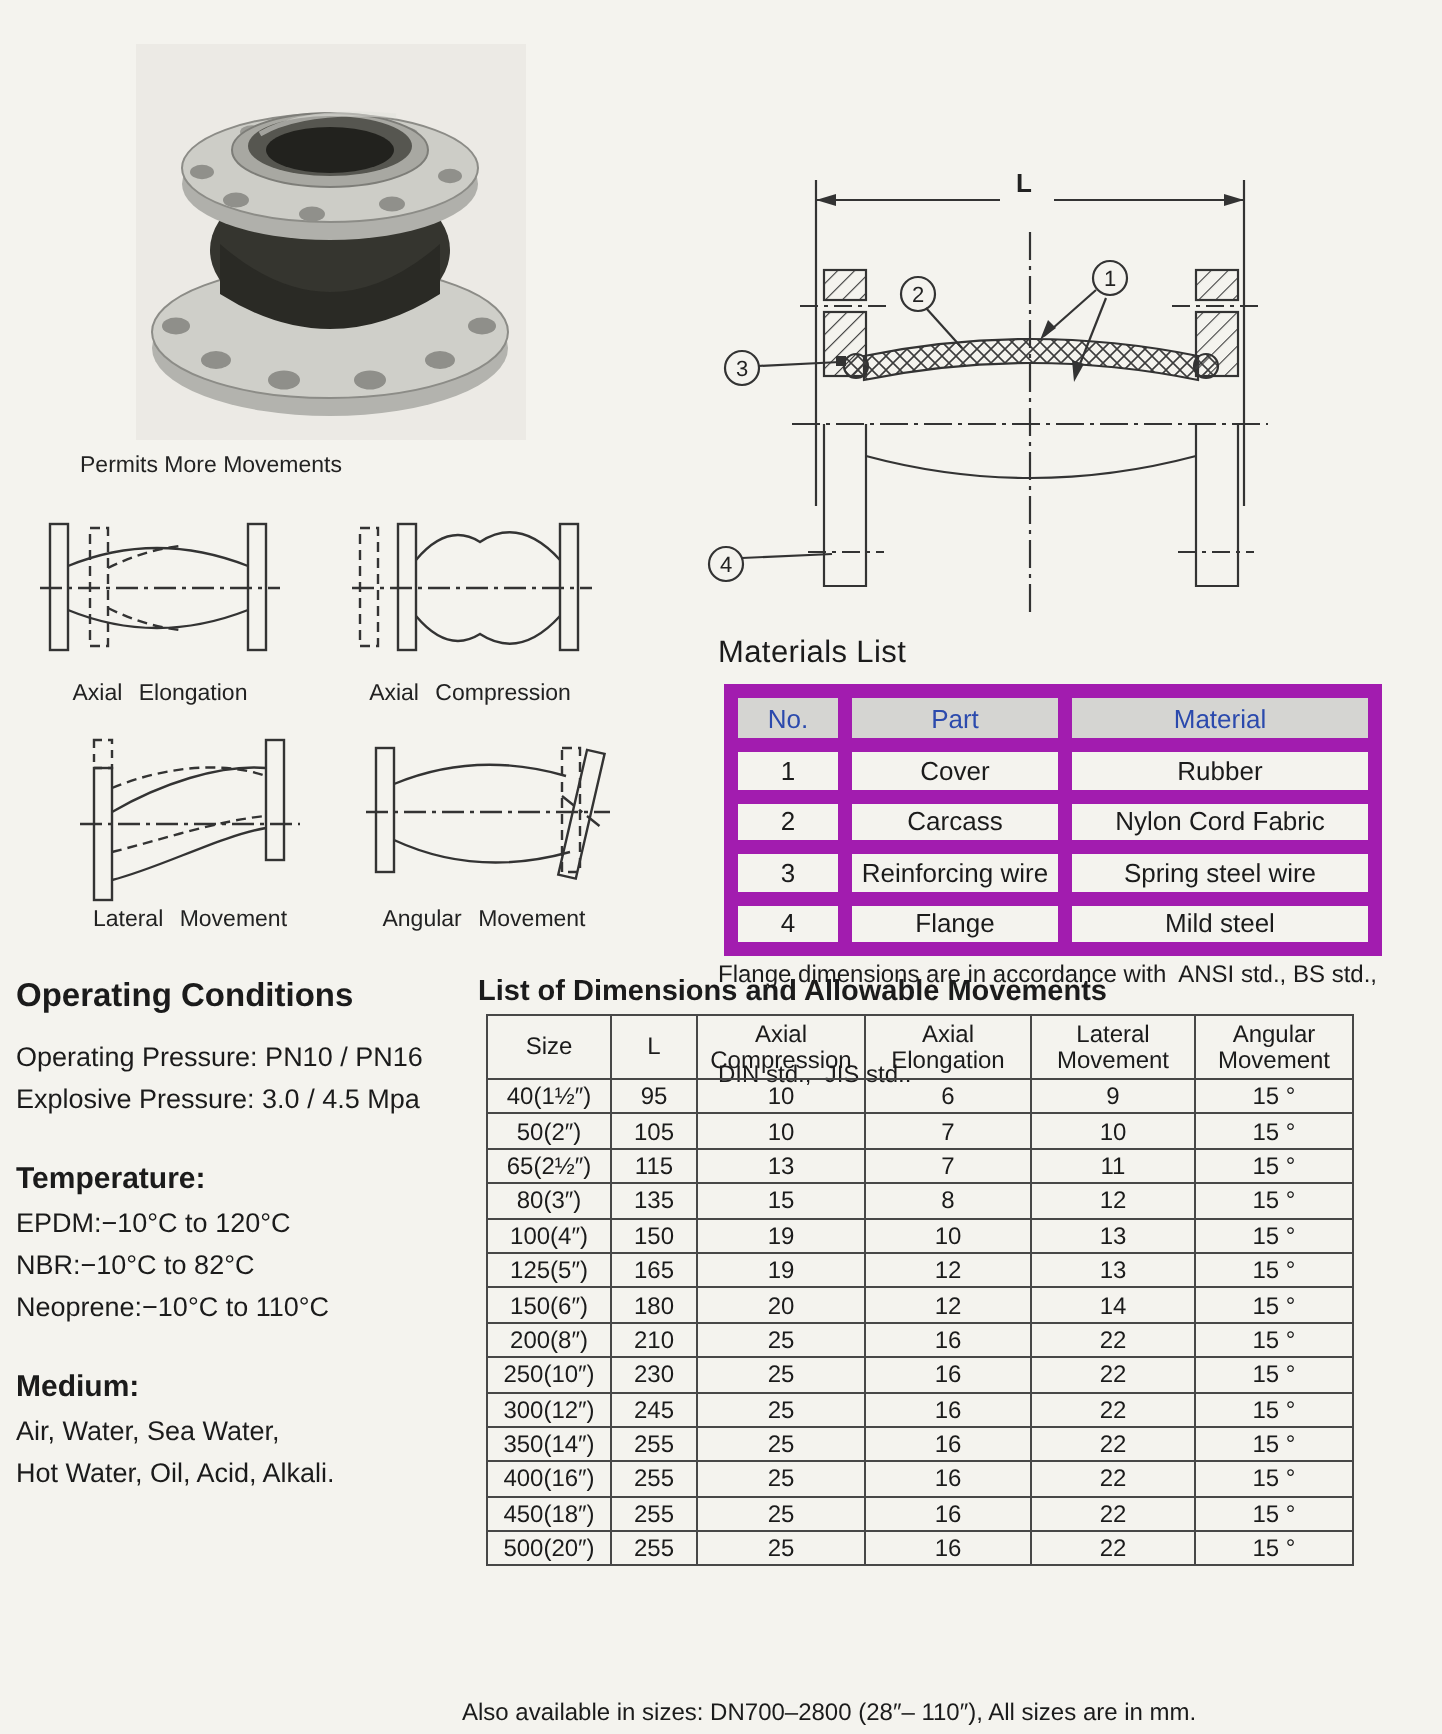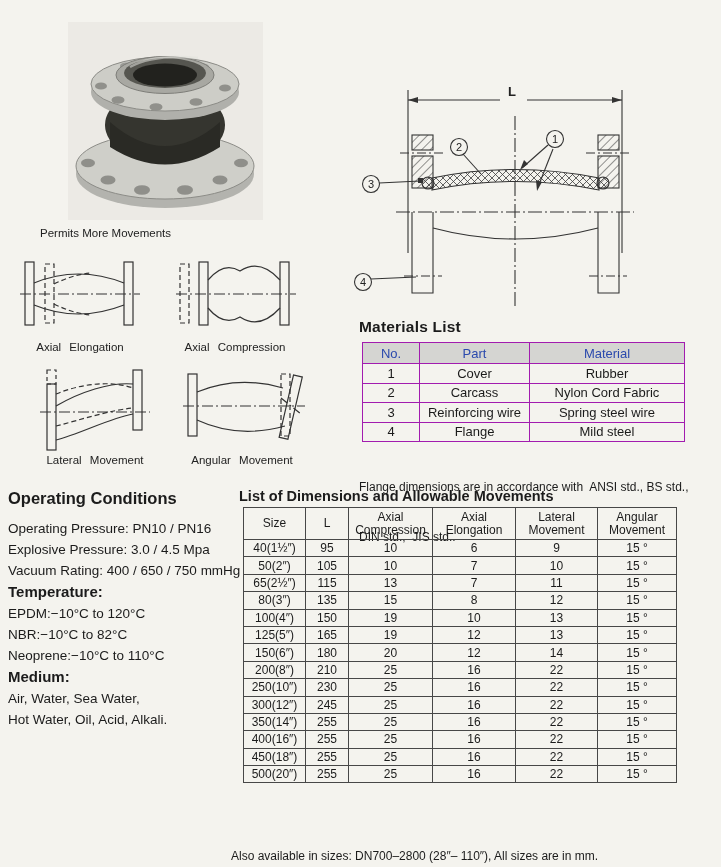--- a/index.html
+++ b/index.html
@@ -3,48 +3,48 @@
 <meta charset="utf-8">
 <style>
   html,body{margin:0;padding:0;}
   body{
     width:721px;height:867px;position:relative;overflow:hidden;
     background:#f4f3ee;color:#1b1b1b;
     font-family:"Liberation Sans", sans-serif;
   }
   .abs{position:absolute;}
   
-  .h-materials{left:359px;top:318px;font-size:15.5px;font-weight:bold;letter-spacing:.2px;}
+  .h-materials{left:359px;top:318px;font-size:15.5px;font-weight:normal;letter-spacing:.2px;}
   .h-operating{left:8px;top:489px;font-size:16.5px;font-weight:bold;}
   .h-dimensions{left:239px;top:488px;font-size:14.5px;font-weight:bold;}
   
   .photo{left:68px;top:22px;width:195px;height:198px;}
   .photo-caption{left:40px;top:227px;width:250px;text-align:left;font-size:11.5px;color:#222;}
   .d-ae{left:20px;top:256px;}
   .d-ac{left:176px;top:256px;}
   .d-lm{left:40px;top:368px;}
   .d-am{left:183px;top:368px;}
   .diag-caption{font-size:11.5px;color:#222;text-align:center;word-spacing:5px;}
   .c-ae{left:18px;top:341px;width:124px;}
   .c-ac{left:168px;top:341px;width:134px;}
   .c-lm{left:25px;top:454px;width:140px;}
   .c-am{left:172px;top:454px;width:140px;}
   
   .drawing{left:352px;top:66px;width:290px;height:245px;}
   .drawing svg text{font-family:"Liberation Sans",sans-serif;}
   
   .materials-table{left:362px;top:342px;border-collapse:collapse;table-layout:fixed;width:322px;font-size:13px;}
-  .materials-table th,.materials-table td{border:1px solid #a21caf;text-align:center;padding:0;}
+  .materials-table th,.materials-table td{border:7px solid #a21caf;text-align:center;padding:0;}
   .materials-table th{background:#d5d5d2;color:#2b4aad;font-weight:normal;height:20px;}
   .materials-table td{height:18.5px;}
   .materials-note{left:359px;top:446px;width:340px;font-size:12px;line-height:16.5px;white-space:pre-wrap;}
   
   .op-block{left:8px;top:518px;width:240px;font-size:13.5px;}
   .op-block .cond-line{line-height:21px;}
-  .op-sub{font-size:15px;font-weight:bold;line-height:22px;}
+  .op-sub{font-size:15px;font-weight:bold;line-height:22px;margin-top:19px;}
   
   .dim-table{left:243px;top:507px;border-collapse:collapse;table-layout:fixed;width:433px;font-size:12px;}
   .dim-table th,.dim-table td{border:1px solid #474747;text-align:center;padding:0 1px;}
   .dim-table th{font-weight:normal;height:31px;line-height:13px;}
   .dim-table td{height:16.4px;line-height:14px;}
   .dim-footnote{left:231px;top:835px;font-size:12px;margin-top:14px;}
 </style>
 </head>
 <body>
 
@@ -247,21 +247,20 @@
 <div class="abs materials-note">
   <div>Flange dimensions are in accordance with  ANSI std., BS std.,</div>
   <div>DIN std.,  JIS std..</div>
 </div>
 
 <div class="abs h-operating">Operating Conditions</div>
 <div class="abs op-block">
   <div>
       <div class="cond-line">Operating Pressure: PN10 / PN16</div>
       <div class="cond-line">Explosive Pressure: 3.0 / 4.5 Mpa</div>
-      <div class="cond-line">Vacuum Rating: 400 / 650 / 750 mmHg</div>
     </div>
   <div class="op-sub">Temperature:</div>
   <div>
       <div class="cond-line">EPDM:−10°C to 120°C</div>
       <div class="cond-line">NBR:−10°C to 82°C</div>
       <div class="cond-line">Neoprene:−10°C to 110°C</div>
     </div>
   <div class="op-sub">Medium:</div>
   <div>
       <div class="cond-line">Air, Water, Sea Water,</div>

